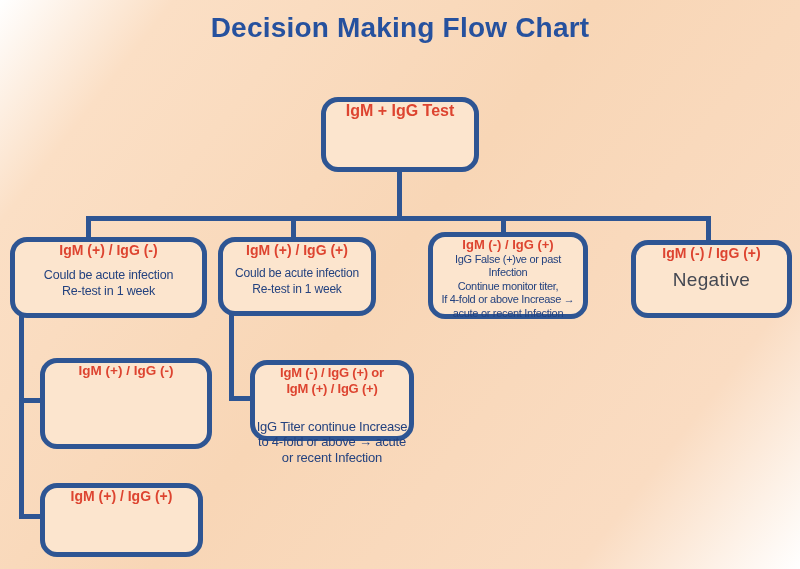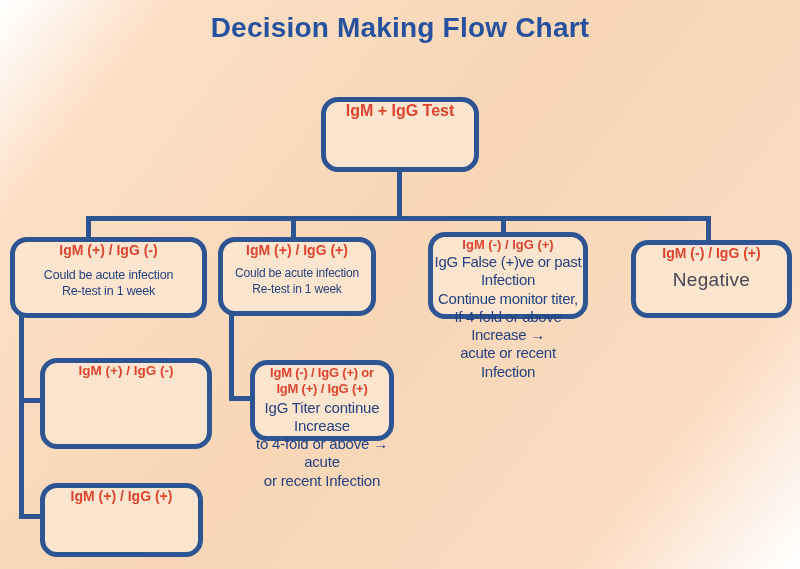--- a/index.html
+++ b/index.html
@@ -46,33 +46,33 @@
   .n-b1{left:10px;top:237px;width:197px;height:81px;}
   .n-b1 .box-header{font-size:14px;margin-bottom:9px;}
   .n-b1 .box-body{font-size:12.5px;line-height:1.3;letter-spacing:-.2px;}
 
   .n-b2{left:218px;top:237px;width:158px;height:79px;}
   .n-b2 .box-header{font-size:14px;margin-bottom:8px;}
   .n-b2 .box-body{font-size:12px;line-height:1.3;letter-spacing:-.2px;}
 
   .n-b3{left:428px;top:232px;width:160px;height:87px;}
   .n-b3 .box-header{font-size:13px;margin-bottom:1px;}
-  .n-b3 .box-body{font-size:15px;line-height:1.22;letter-spacing:-.3px;}
+  .n-b3 .box-body{font-size:11px;line-height:1.22;letter-spacing:-.3px;}
 
   .n-b4{left:631px;top:240px;width:161px;height:78px;}
   .n-b4 .box-header{font-size:14px;margin-bottom:8px;}
   .n-b4 .box-body{font-size:19px;color:var(--dark-text,#444852);letter-spacing:.3px;}
 
   .n-b5{left:40px;top:358px;width:172px;height:91px;}
   .n-b5 .box-header{font-size:13.5px;margin-bottom:2px;}
   .n-b5 .box-body{font-size:10.8px;line-height:1.24;letter-spacing:-.3px;}
 
-  .n-b6{left:250px;top:360px;width:144px;height:81px;}
+  .n-b6{left:250px;top:360px;width:164px;height:81px;}
   .n-b6 .box-header{font-size:13px;line-height:1.25;margin-bottom:1px;letter-spacing:-.2px;}
-  .n-b6 .box-body{font-size:15px;line-height:1.22;letter-spacing:-.2px;}
+  .n-b6 .box-body{font-size:13px;line-height:1.22;letter-spacing:-.2px;margin-top:20px;}
 
   .n-b7{left:40px;top:483px;width:163px;height:74px;}
   .n-b7 .box-header{font-size:14px;margin-bottom:7px;}
   .n-b7 .box-body{font-size:19px;color:var(--darker-text,#34373e);letter-spacing:.3px;}
 </style>
 </head>
 <body>
 
 <div class="page">
 

